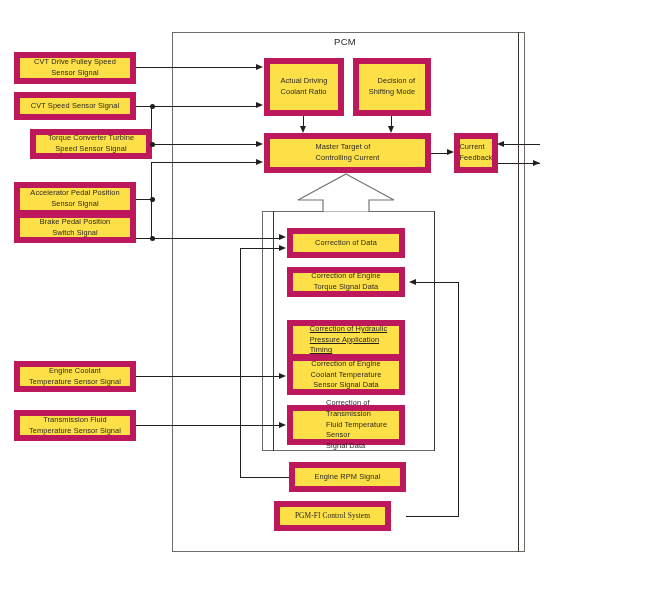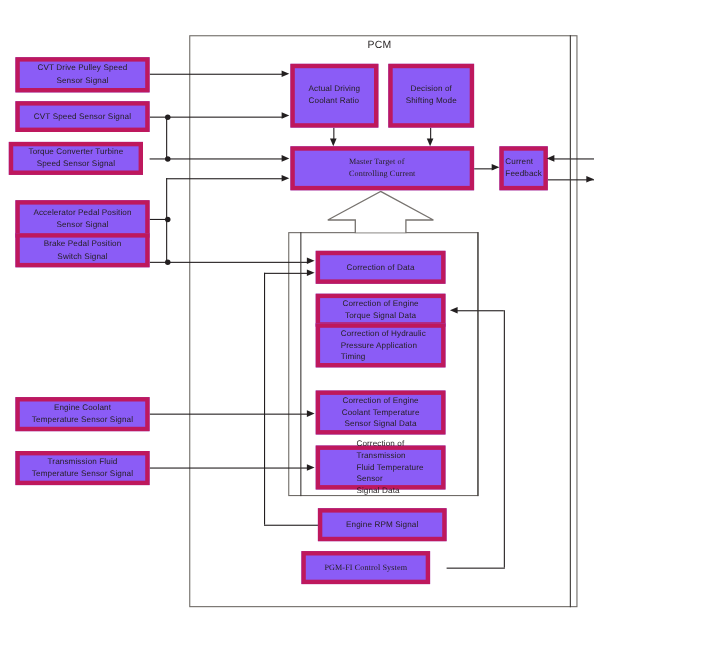--- a/index.html
+++ b/index.html
@@ -12,22 +12,22 @@
     width:551px;
     height:605px;
     background:#ffffff;
     overflow:hidden;
     border-radius:13px;
   }
   
   .box{
     position:absolute;
     box-sizing:border-box;
-    border:4px solid #be185d;
-    background:#8b5cf6;
+    border:6px solid #be185d;
+    background:#fde047;
     display:flex;
     align-items:center;
     justify-content:center;
     text-align:center;
     color:#231f20;
     font-size:7.4px;
     line-height:1.45;
     letter-spacing:.1px;
     z-index:5;
   }
@@ -95,21 +95,21 @@
   <div class="pcm-frame" style="left:172px;top:32px;width:353px;height:520px;"></div>
   <div class="pcm-title" style="left:334px;top:36px;">PCM</div>
 
   <div class="box" style="left:14px;top:52px;width:122px;height:32px;">
     <span class="lbl">CVT Drive Pulley Speed
 Sensor Signal</span>
   </div>
   <div class="box" style="left:14px;top:92px;width:122px;height:28px;">
     <span class="lbl">CVT Speed Sensor Signal</span>
   </div>
-  <div class="box" style="left:8px;top:129px;width:122px;height:30px;">
+  <div class="box" style="left:30px;top:129px;width:122px;height:30px;">
     <span class="lbl">Torque Converter Turbine
 Speed Sensor Signal</span>
   </div>
   <div class="box" style="left:14px;top:182px;width:122px;height:34px;">
     <span class="lbl">Accelerator Pedal Position
 Sensor Signal</span>
   </div>
   <div class="box" style="left:14px;top:212px;width:122px;height:31px;">
     <span class="lbl">Brake Pedal Position
 Switch Signal</span>
@@ -121,43 +121,43 @@
   <div class="box" style="left:14px;top:410px;width:122px;height:31px;">
     <span class="lbl">Transmission Fluid
 Temperature Sensor Signal</span>
   </div>
 
   <div class="box" style="left:264px;top:58px;width:80px;height:58px;">
     <span class="lbl" style="text-align:left;">Actual Driving
 Coolant Ratio</span>
   </div>
   <div class="box" style="left:353px;top:58px;width:78px;height:58px;">
-    <span class="lbl" style="text-align:center;">Decision of
+    <span class="lbl" style="text-align:right;">Decision of
 Shifting Mode</span>
   </div>
   <div class="box" style="left:264px;top:133px;width:167px;height:40px;">
-    <span class="lbl" style="text-align:left;font-family:Liberation Serif, serif;">Master Target of
+    <span class="lbl" style="text-align:left;">Master Target of
 Controlling Current</span>
   </div>
   <div class="box" style="left:454px;top:133px;width:44px;height:40px;">
     <span class="lbl" style="text-align:left;">Current
 Feedback</span>
   </div>
 
 
   <div class="group-frame" style="left:262px;top:211px;width:173px;height:240px;"></div>
 
   <div class="box" style="left:287px;top:228px;width:118px;height:30px;">
     <span class="lbl">Correction of Data</span>
   </div>
   <div class="box" style="left:287px;top:267px;width:118px;height:30px;">
     <span class="lbl">Correction of Engine
 Torque Signal Data</span>
   </div>
-  <div class="box left-align" style="left:287px;top:294px;width:118px;height:40px;">
+  <div class="box left-align" style="left:287px;top:320px;width:118px;height:40px;text-decoration:underline;">
     <span class="lbl" style="padding-left:8px;">Correction of Hydraulic
 Pressure Application
 Timing</span>
   </div>
   <div class="box" style="left:287px;top:355px;width:118px;height:40px;">
     <span class="lbl">Correction of Engine
 Coolant Temperature
 Sensor Signal Data</span>
   </div>
   <div class="box left-align" style="left:287px;top:405px;width:118px;height:40px;padding-left:28px;">

